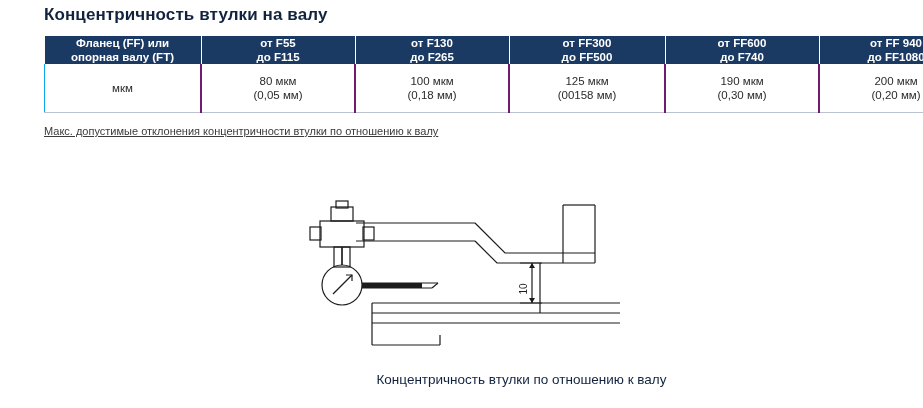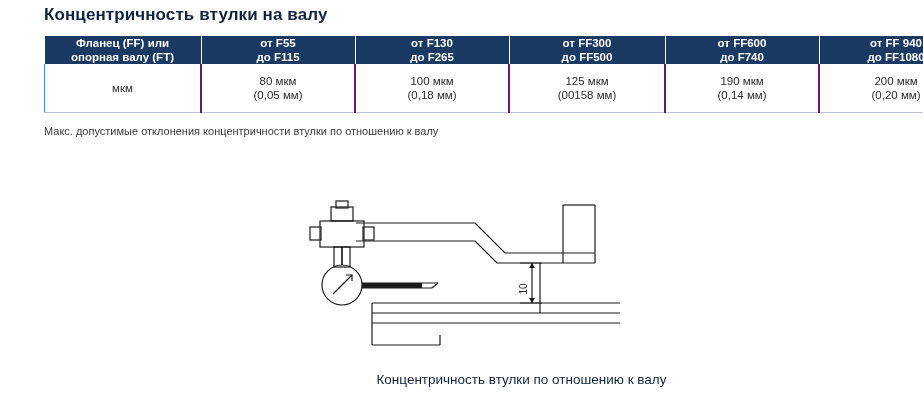--- a/index.html
+++ b/index.html
@@ -67,20 +67,21 @@
   .cell-l1 { display: block; }
   .cell-l2 { display: block; }
   .note {
     position: absolute;
     left: 24px;
     top: 124px;
     font-size: 11px;
     line-height: 15px;
     color: #3a3a3a;
     width: 420px;
+    text-decoration: underline;
   }
   .figure-wrap {
     position: absolute;
     left: 0;
     top: 195px;
     width: 923px;
     height: 170px;
   }
   .caption {
     position: absolute;
@@ -145,21 +146,21 @@
         <td>
           <span class="cell-l1">100 мкм</span>
           <span class="cell-l2">(0,18 мм)</span>
         </td>
         <td>
           <span class="cell-l1">125 мкм</span>
           <span class="cell-l2">(00158 мм)</span>
         </td>
         <td>
           <span class="cell-l1">190 мкм</span>
-          <span class="cell-l2">(0,14 мм)</span>
+          <span class="cell-l2">(0,30 мм)</span>
         </td>
         <td>
           <span class="cell-l1">200 мкм</span>
           <span class="cell-l2">(0,20 мм)</span>
         </td>
       </tr>
     </tbody>
   </table>
 
   <div class="note">Макс. допустимые отклонения концентричности втулки по отношению к валу</div>

